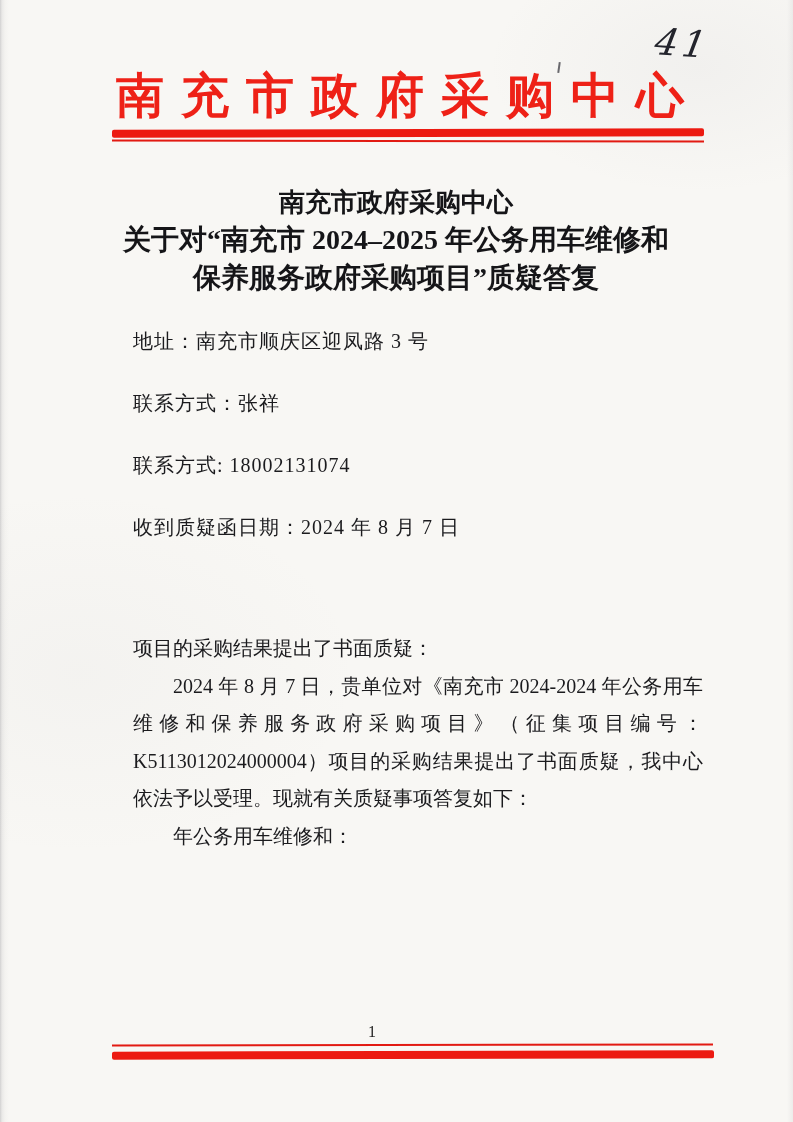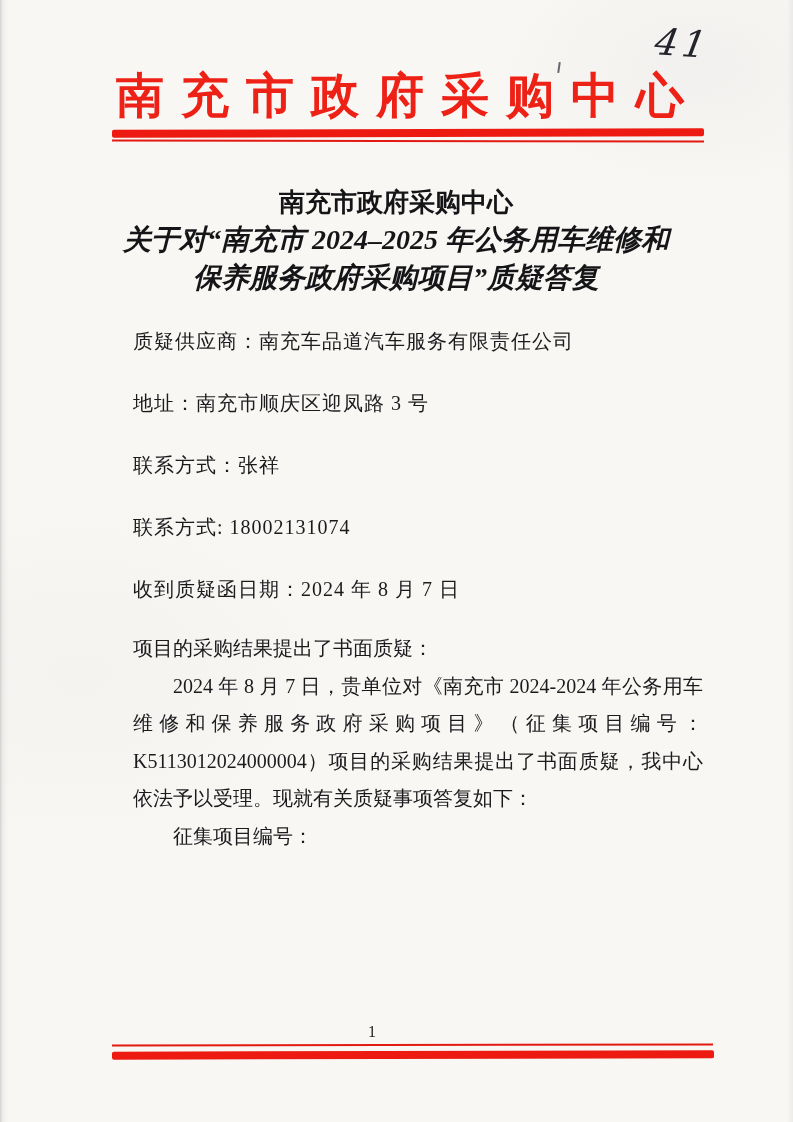--- a/index.html
+++ b/index.html
@@ -71,21 +71,21 @@
   .doc-title {
     position: absolute;
     top: 184px;
     left: 96px;
     width: 600px;
     text-align: center;
     font-weight: 700;
     color: #151518;
   }
   .doc-title .t1 { font-size: 26px; line-height: 37px; }
-  .doc-title .t2, .doc-title .t3 { font-size: 28px; line-height: 38px; font-style: italic; }
+  .doc-title .t2, .doc-title .t3 { font-size: 28px; line-height: 38px; }
   
   .fields {
     position: absolute;
     top: 328px;
     left: 133px;
     width: 580px;
     font-size: 20px;
     color: #1b1b1e;
   }
   .field-line { line-height: 26px; margin-bottom: 36px; letter-spacing: 1px; }
@@ -157,30 +157,29 @@
   <div class="header-rule-thick"></div>
   <div class="header-rule-thin"></div>
 
   <div class="doc-title">
     <div class="t1">南充市政府采购中心</div>
     <div class="t2">关于对“南充市 2024–2025 年公务用车维修和</div>
     <div class="t3">保养服务政府采购项目”质疑答复</div>
   </div>
 
   <div class="fields">
-    <div class="field-line">质疑供应商：南充车品道汽车服务有限责任公司</div>
     <div class="field-line">地址：南充市顺庆区迎凤路 3 号</div>
     <div class="field-line">联系方式：张祥</div>
     <div class="field-line">联系方式: 18002131074</div>
     <div class="field-line">收到质疑函日期：2024 年 8 月 7 日</div>
   </div>
 
   <div class="body-flow">
     <div class="salutation">项目的采购结果提出了书面质疑：</div>
     <p class="para">2024 年 8 月 7 日，贵单位对《南充市 2024-2024 年公务用车维修和保养服务政府采购项目》（征集项目编号：K5113012024000004）项目的采购结果提出了书面质疑，我中心依法予以受理。现就有关质疑事项答复如下：</p>
-    <p class="para">征集项目编号：</p>
+    <p class="para">年公务用车维修和：</p>
   </div>
 
   <div class="footer-page-num">1</div>
   <div class="footer-rule-thin"></div>
   <div class="footer-rule-thick"></div>
 
 </div>
 
 </body></html>

